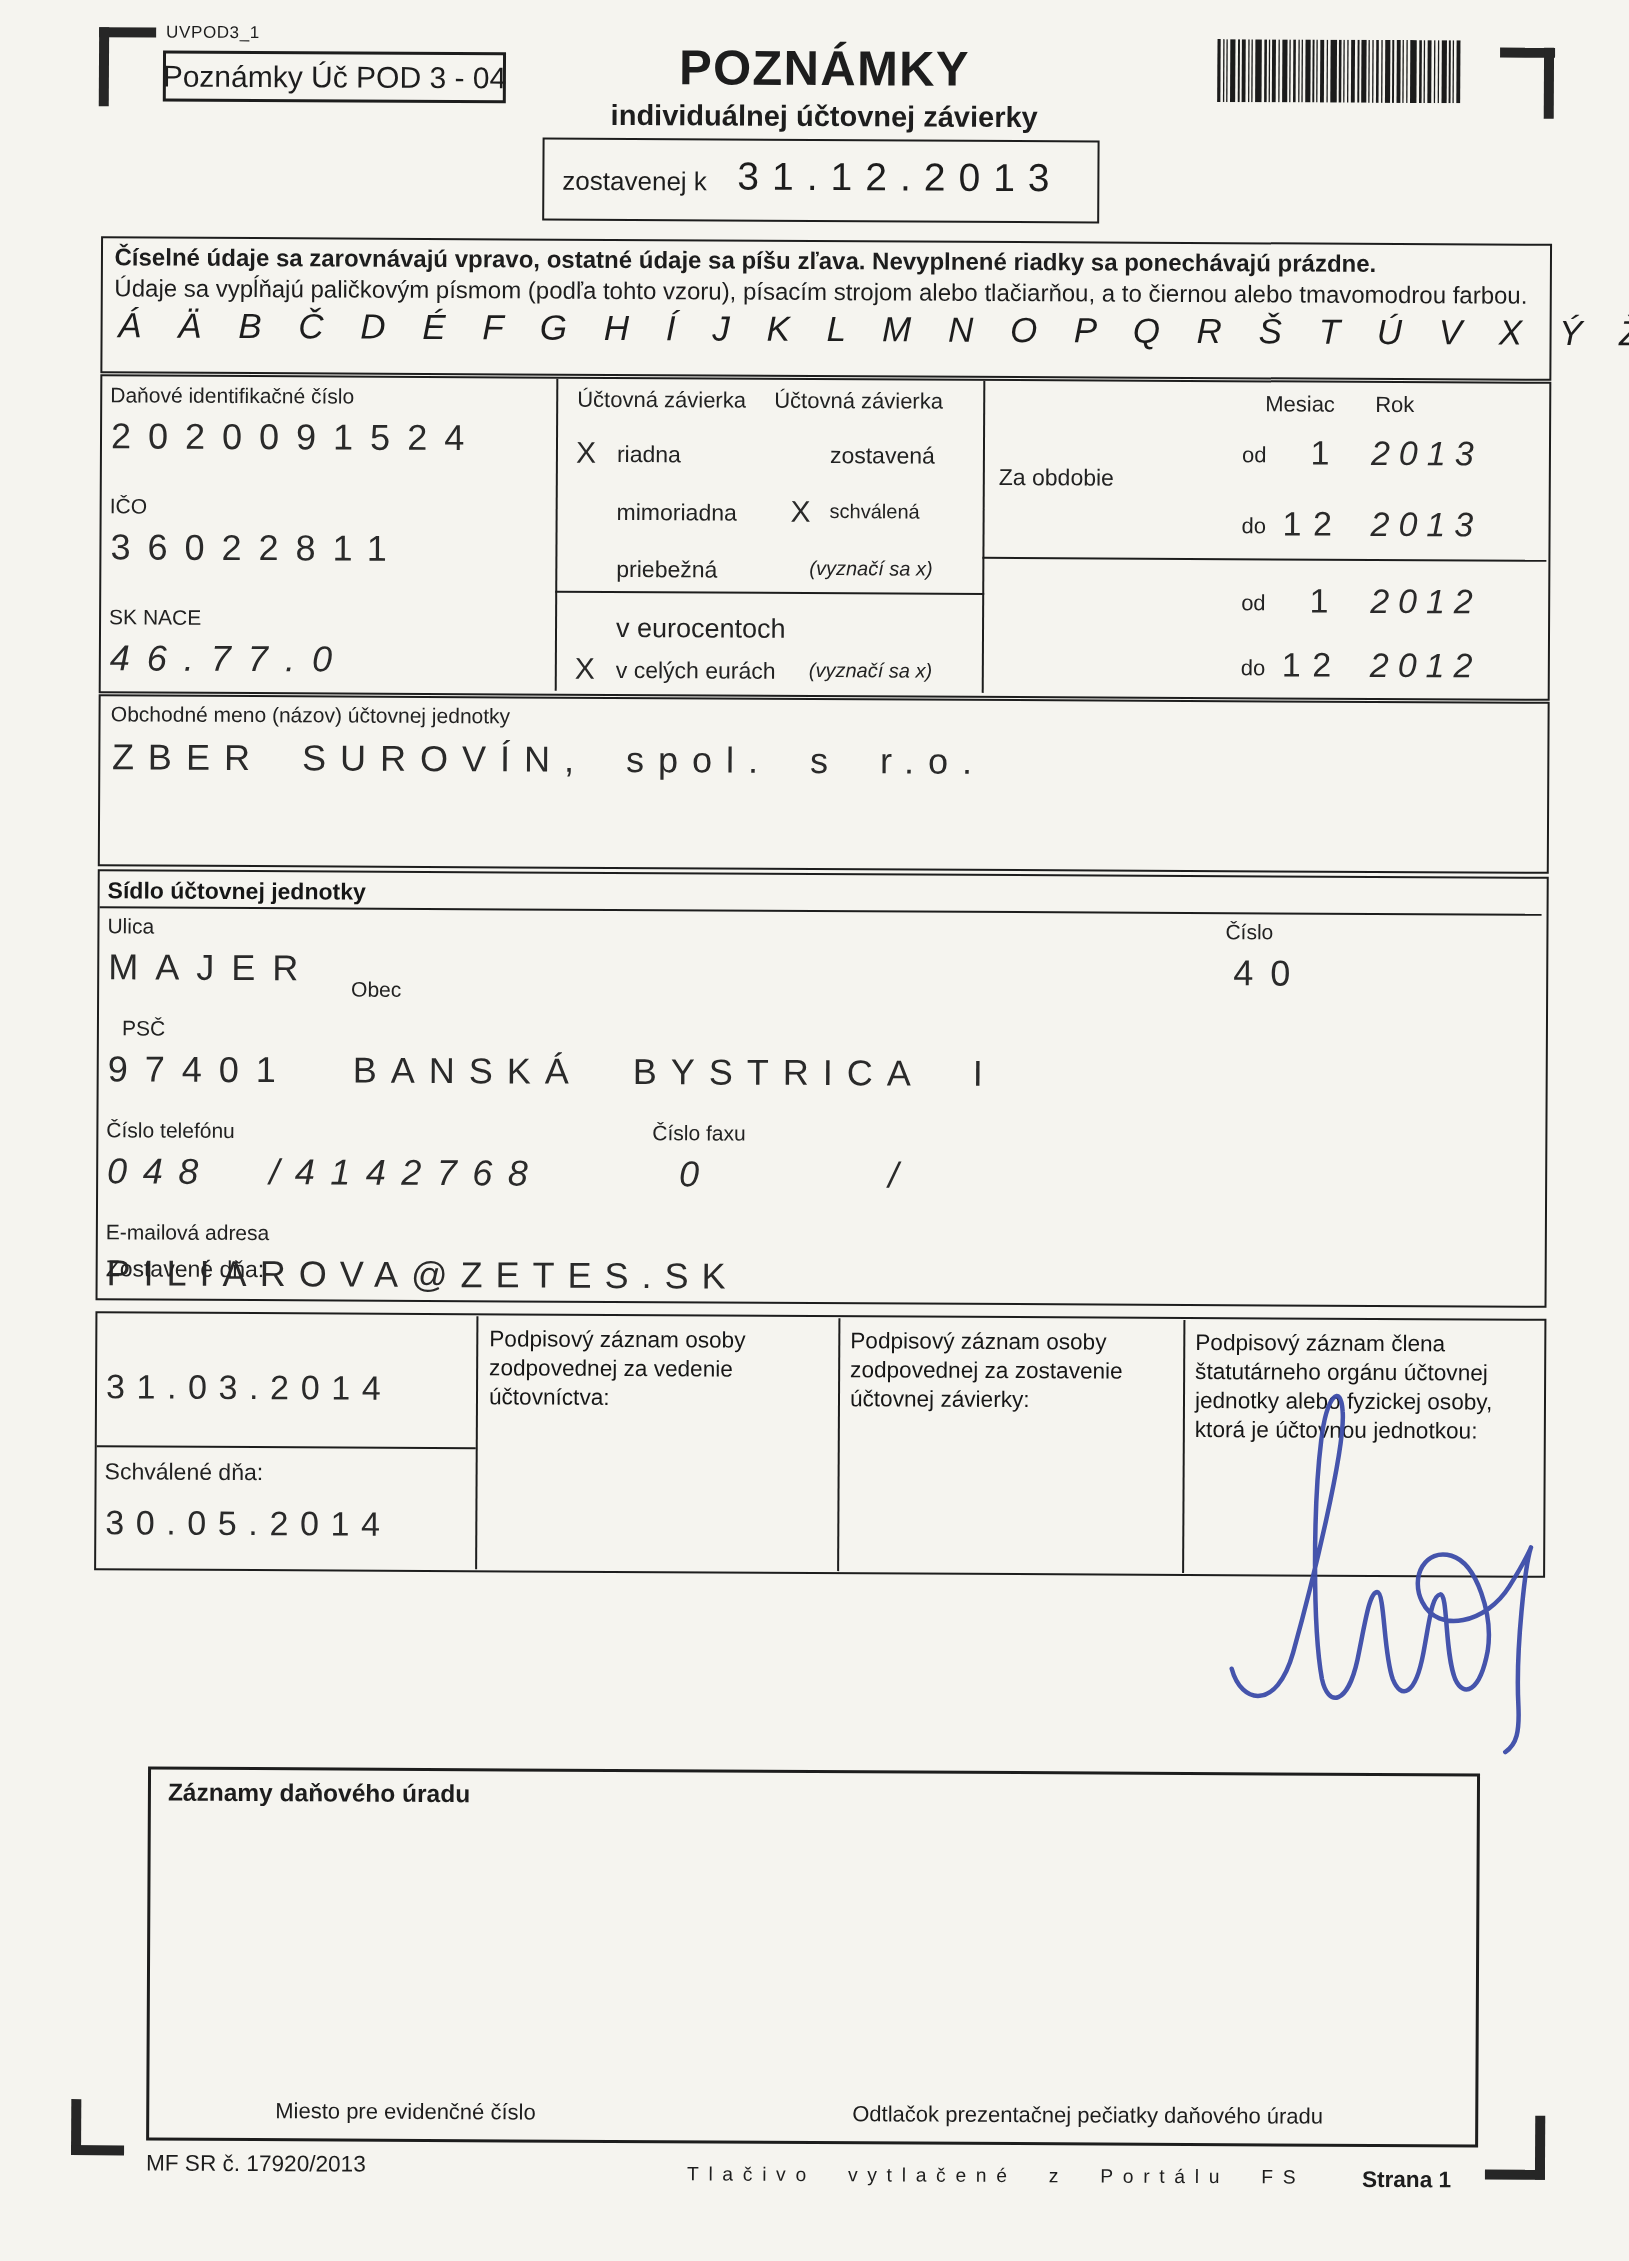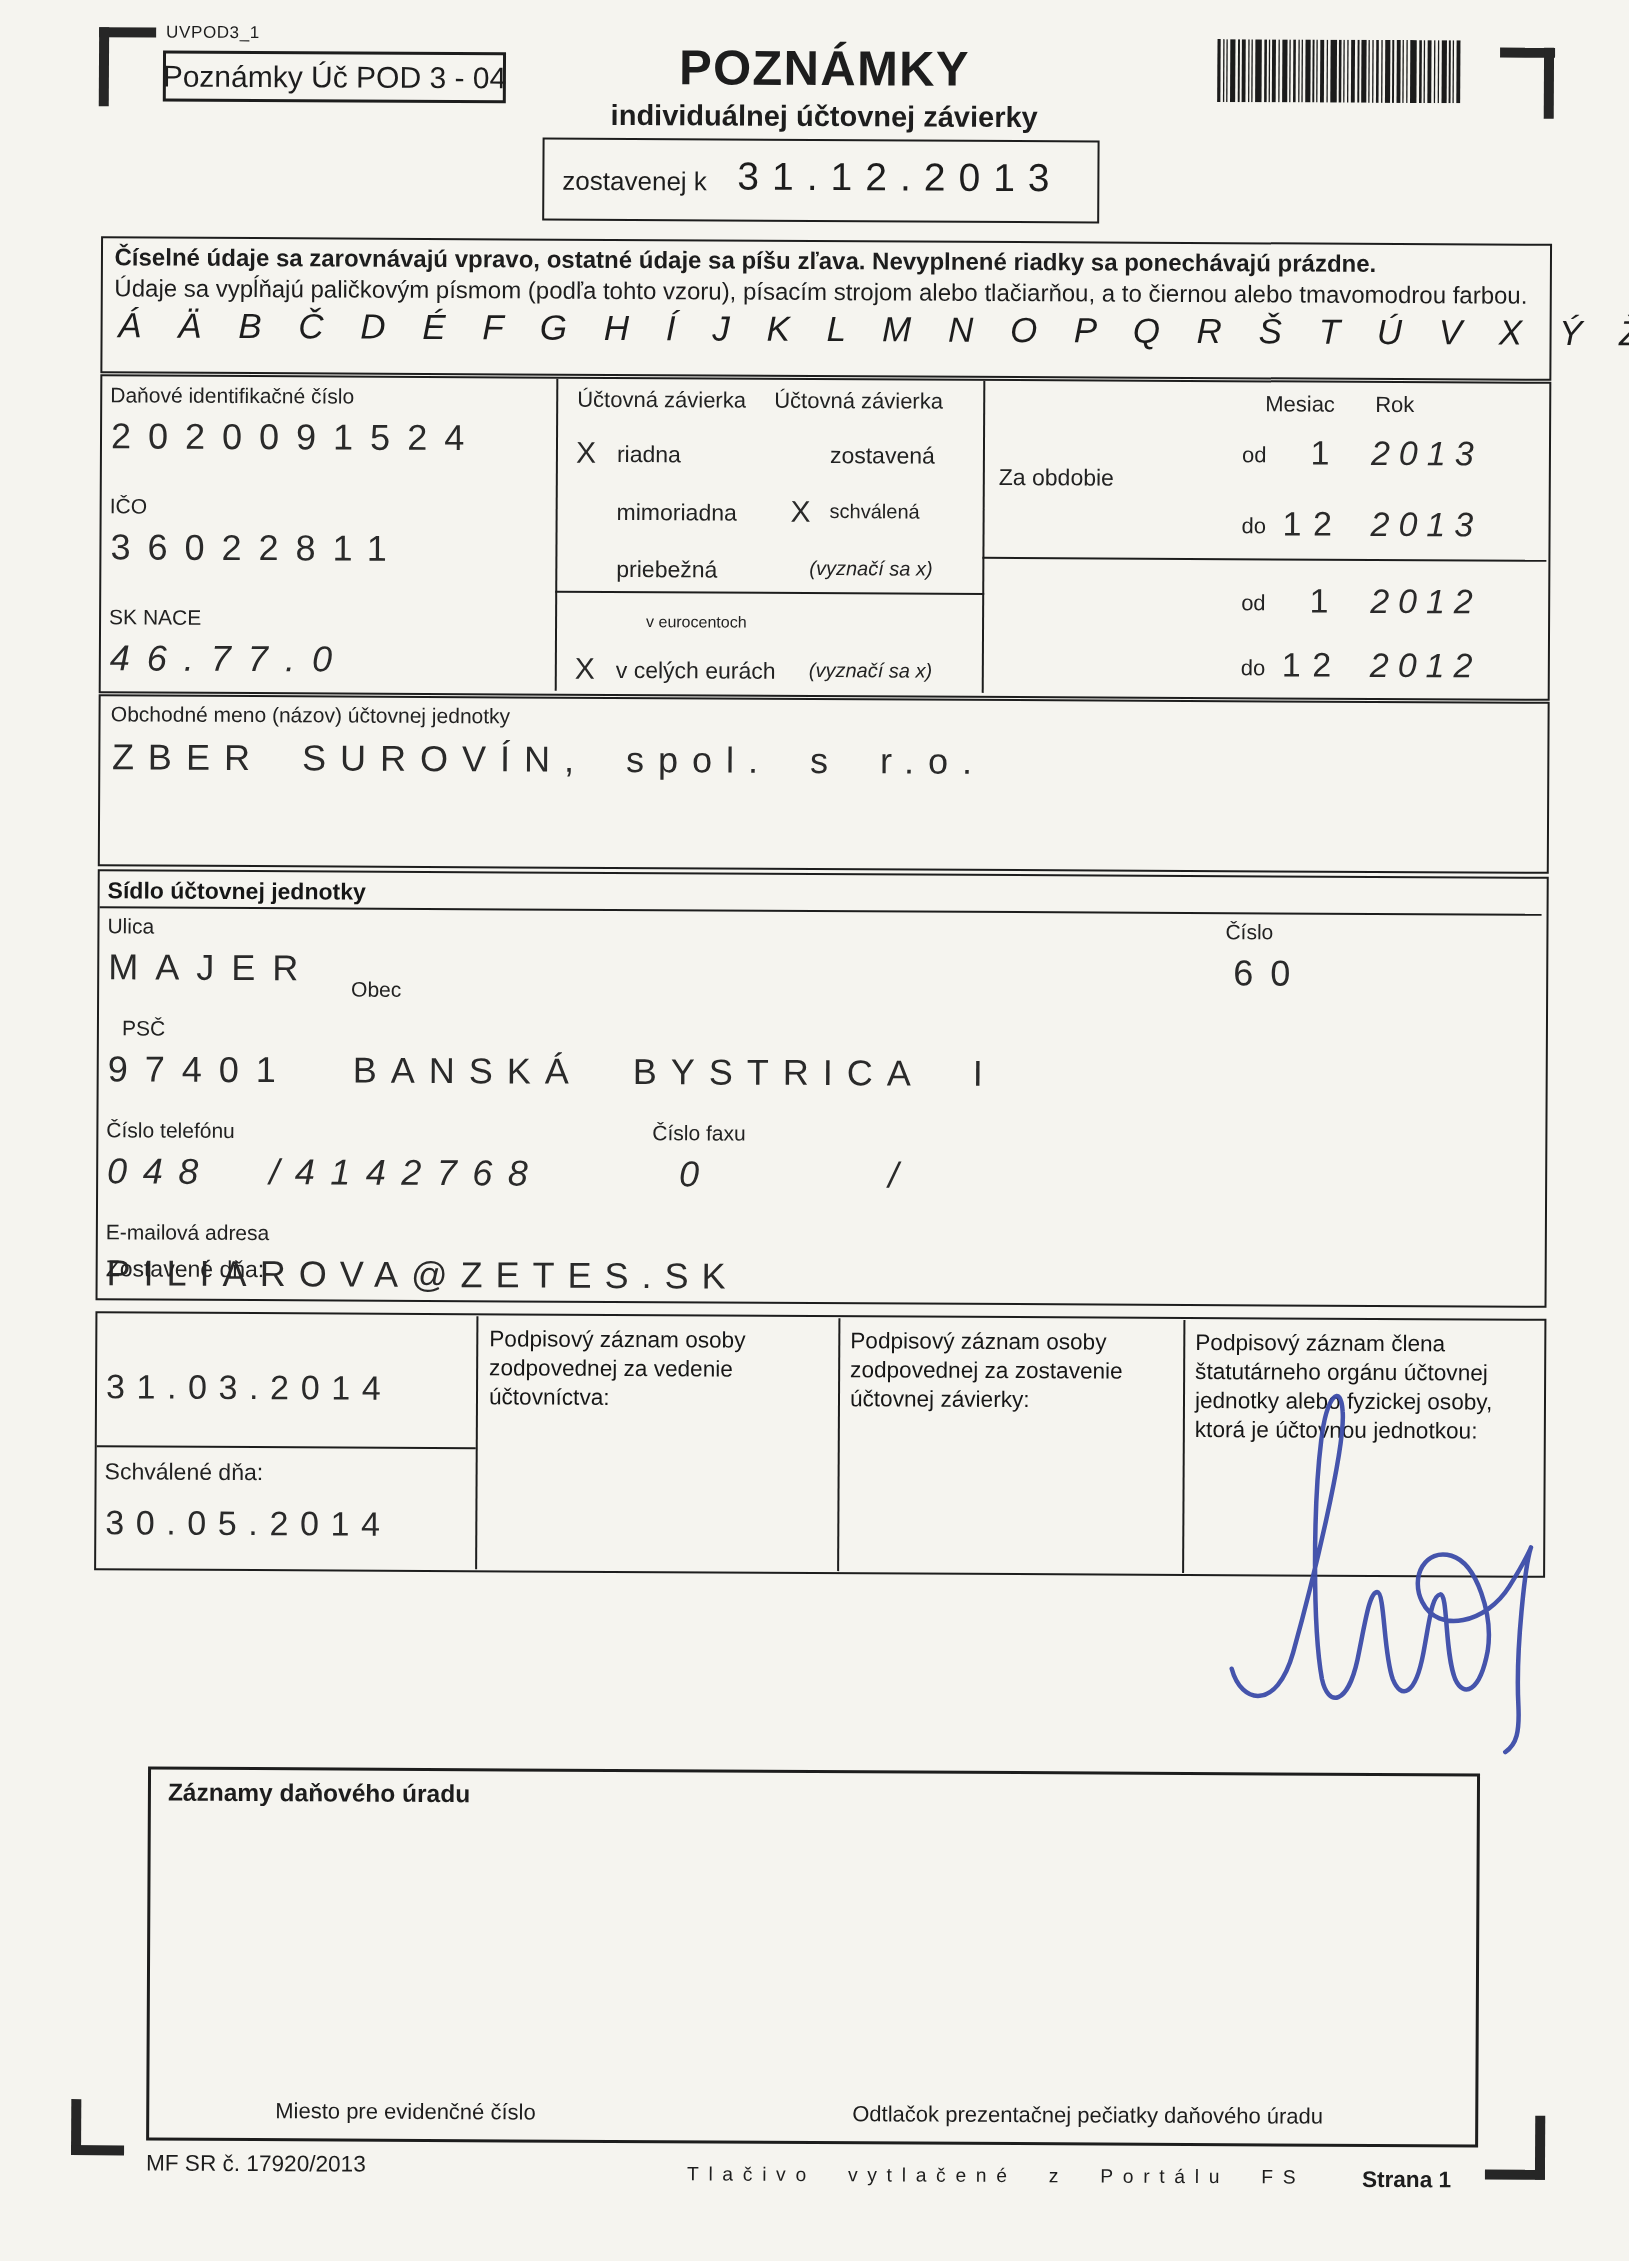--- a/index.html
+++ b/index.html
@@ -139,21 +139,21 @@
   <div class="abs xmark" style="left:573px;top:552px;"></div>
   <div class="abs lbl" style="left:614px;top:557px;font-size:23px;">priebežná</div>
 
   <div class="abs lbl" style="left:771px;top:388px;font-size:22px;">Účtovná závierka</div>
   <div class="abs xmark" style="left:788px;top:437px;"></div>
   <div class="abs lbl" style="left:827px;top:442px;font-size:23px;">zostavená</div>
   <div class="abs xmark" style="left:788px;top:495px;">X</div>
   <div class="abs lbl" style="left:827px;top:500px;font-size:20px;">schválená</div>
   <div class="abs note" style="left:807px;top:557px;">(vyznačí sa x)</div>
 
-  <div class="abs lbl" style="left:644px;top:614px;font-size:16px;">v eurocentoch</div>
+  <div class="abs lbl" style="left:614px;top:614px;font-size:27px;">v eurocentoch</div>
   <div class="abs xmark" style="left:573px;top:653px;">X</div>
   <div class="abs lbl" style="left:614px;top:658px;font-size:23px;">v celých eurách</div>
   <div class="abs note" style="left:807px;top:659px;">(vyznačí sa x)</div>
 
   <div class="abs lbl" style="left:1262px;top:389px;font-size:22px;">Mesiac</div>
   <div class="abs lbl" style="left:1372px;top:389px;font-size:22px;">Rok</div>
 
   <div class="abs lbl" style="left:996px;top:463px;font-size:23px;">Za obdobie</div>
   <div class="abs lbl" style="left:1239px;top:440px;font-size:22px;">od</div>
   <div class="abs val-med" style="left:1280px;top:431px;width:58px;text-align:right;">1</div>
@@ -174,21 +174,21 @@
     <div class="abs val" style="left:11.6px;top:40px;letter-spacing:14px;word-spacing:14px;">ZBER SUROVÍN, spol. s r.o.</div>
   </div>
 
   <div class="box" style="left:97px;top:873px;width:1447px;height:427px;"></div>
   <div class="abs lbl-b" style="left:107px;top:881px;">Sídlo účtovnej jednotky</div>
   <div class="divider" style="left:99px;top:910px;width:1442px;height:1.9px;"></div>
 
   <div class="abs lbl" style="left:107px;top:918px;">Ulica</div>
   <div class="abs val" style="left:108px;top:950px;">MAJER</div>
   <div class="abs lbl" style="left:1225px;top:918px;">Číslo</div>
-  <div class="abs val" style="left:1233px;top:950px;">60</div>
+  <div class="abs val" style="left:1233px;top:950px;">40</div>
 
   <div class="abs lbl" style="left:107px;top:1020px;margin-left:15px;">PSČ</div>
   <div class="abs val" style="left:108px;top:1052px;">97401</div>
   <div class="abs lbl" style="left:351px;top:980px;">Obec</div>
   <div class="abs val" style="left:353px;top:1052px;letter-spacing:14px;word-spacing:26px;">BANSKÁ BYSTRICA I</div>
 
   <div class="abs lbl" style="left:107px;top:1122px;">Číslo telefónu</div>
   <div class="abs val ital" style="left:108px;top:1154px;letter-spacing:15.5px;word-spacing:30px;">048 /4142768</div>
   <div class="abs lbl" style="left:653px;top:1122px;">Číslo faxu</div>
   <div class="abs val ital" style="left:680px;top:1154px;letter-spacing:15.5px;word-spacing:148px;">0 /</div>

